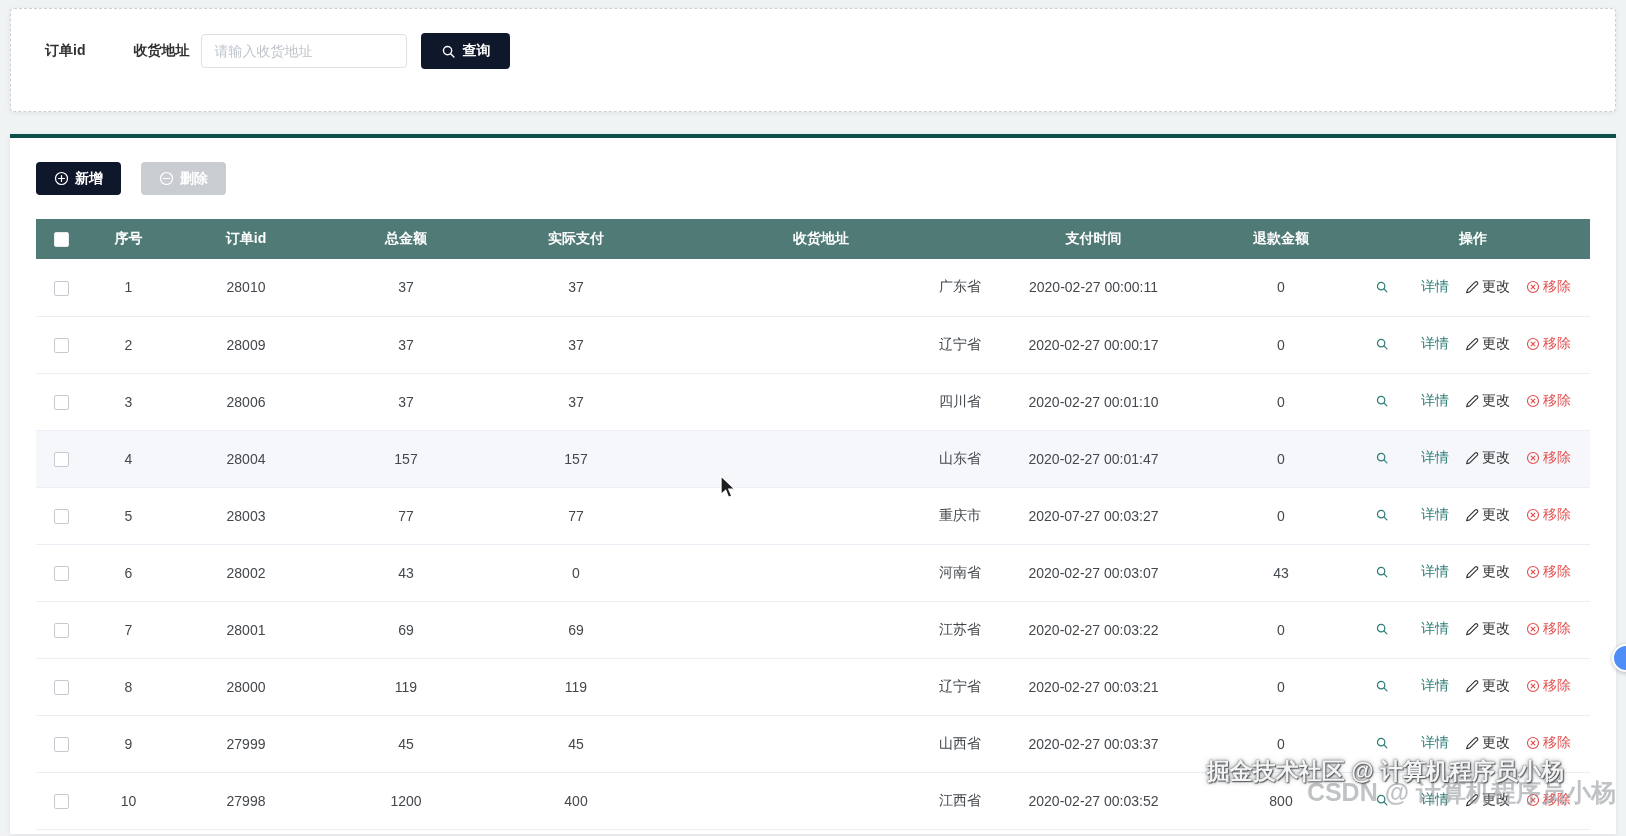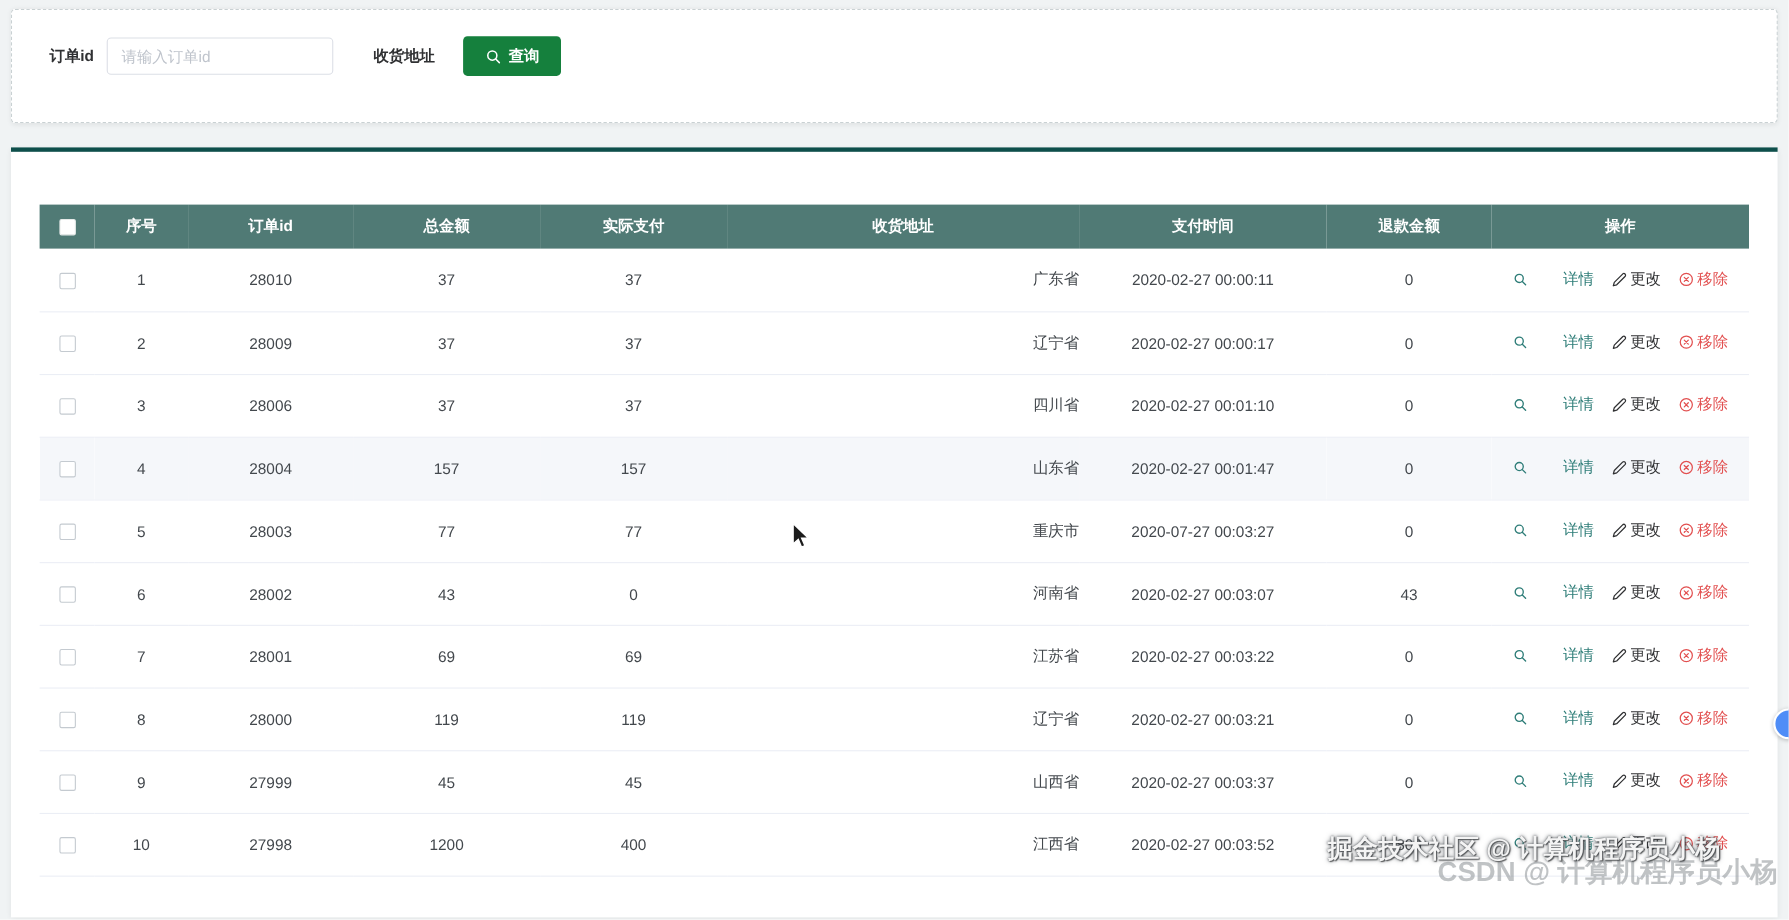--- a/index.html
+++ b/index.html
@@ -33,21 +33,21 @@
   .search-form input::placeholder { color: #bfc4cc; }
   .gap-lg { margin-left: 36px; }
 
   .btn {
     display: inline-flex; align-items: center; justify-content: center; gap: 6px;
     height: 36px; padding: 0 20px;
     border: none; border-radius: 4px;
     font-size: 14px; font-weight: 700; cursor: pointer;
     font-family: inherit; white-space: nowrap;
   }
-  .btn-primary { background: #15803d; color: #fff; }
+  .btn-primary { background: #0f172a; color: #fff; }
   .btn-disabled { background: #c9cdd2; color: #fff; cursor: not-allowed; }
   .btn .bicon { width: 15px; height: 15px; display: block; }
   .query-btn { margin-left: 14px; }
 
   
   .main-card {
     margin: 22px 10px 0;
     background: #fff;
     border-top: 4px solid #0e4f4b;
     box-shadow: 0 1px 5px rgba(0,0,0,.07);
@@ -109,33 +109,49 @@
   }
 </style>
 </head>
 <body>
 
 <div class="page">
 
   <div class="search-card">
     <div class="search-form">
       <label>订单id</label>
-      <input type="text" placeholder="请输入订单id" style="">
       <label class="gap-lg">收货地址</label>
+      <input type="text" placeholder="请输入收货地址" style="">
       <button class="btn btn-primary query-btn">
         <svg class="bicon" viewBox="0 0 16 16">
           <circle cx="7" cy="7" r="4.4" fill="none" stroke="currentColor" stroke-width="1.5"></circle>
           <path d="M10.3 10.3 L13.8 13.8" stroke="currentColor" stroke-width="1.5" stroke-linecap="round"></path>
         </svg>
         <span>查询</span>
       </button>
     </div>
   </div>
 
   <div class="main-card">
+    <div class="toolbar">
+      <button class="btn btn-primary">
+        <svg class="bicon" viewBox="0 0 16 16">
+          <circle cx="8" cy="8" r="6.4" fill="none" stroke="currentColor" stroke-width="1.3"></circle>
+          <path d="M8 4.8 L8 11.2 M4.8 8 L11.2 8" stroke="currentColor" stroke-width="1.3" stroke-linecap="round"></path>
+        </svg>
+        <span>新增</span>
+      </button>
+      <button class="btn btn-disabled">
+        <svg class="bicon" viewBox="0 0 16 16">
+          <circle cx="8" cy="8" r="6.4" fill="none" stroke="currentColor" stroke-width="1.3"></circle>
+          <path d="M4.8 8 L11.2 8" stroke="currentColor" stroke-width="1.3" stroke-linecap="round"></path>
+        </svg>
+        <span>删除</span>
+      </button>
+    </div>
 
     <table>
       <colgroup>
         <col style="width:50px">
           <col style="width:85px">
           <col style="width:150px">
         <col style="width:170px">
           <col style="width:170px">
           <col style="width:320px">
         <col style="width:225px">

